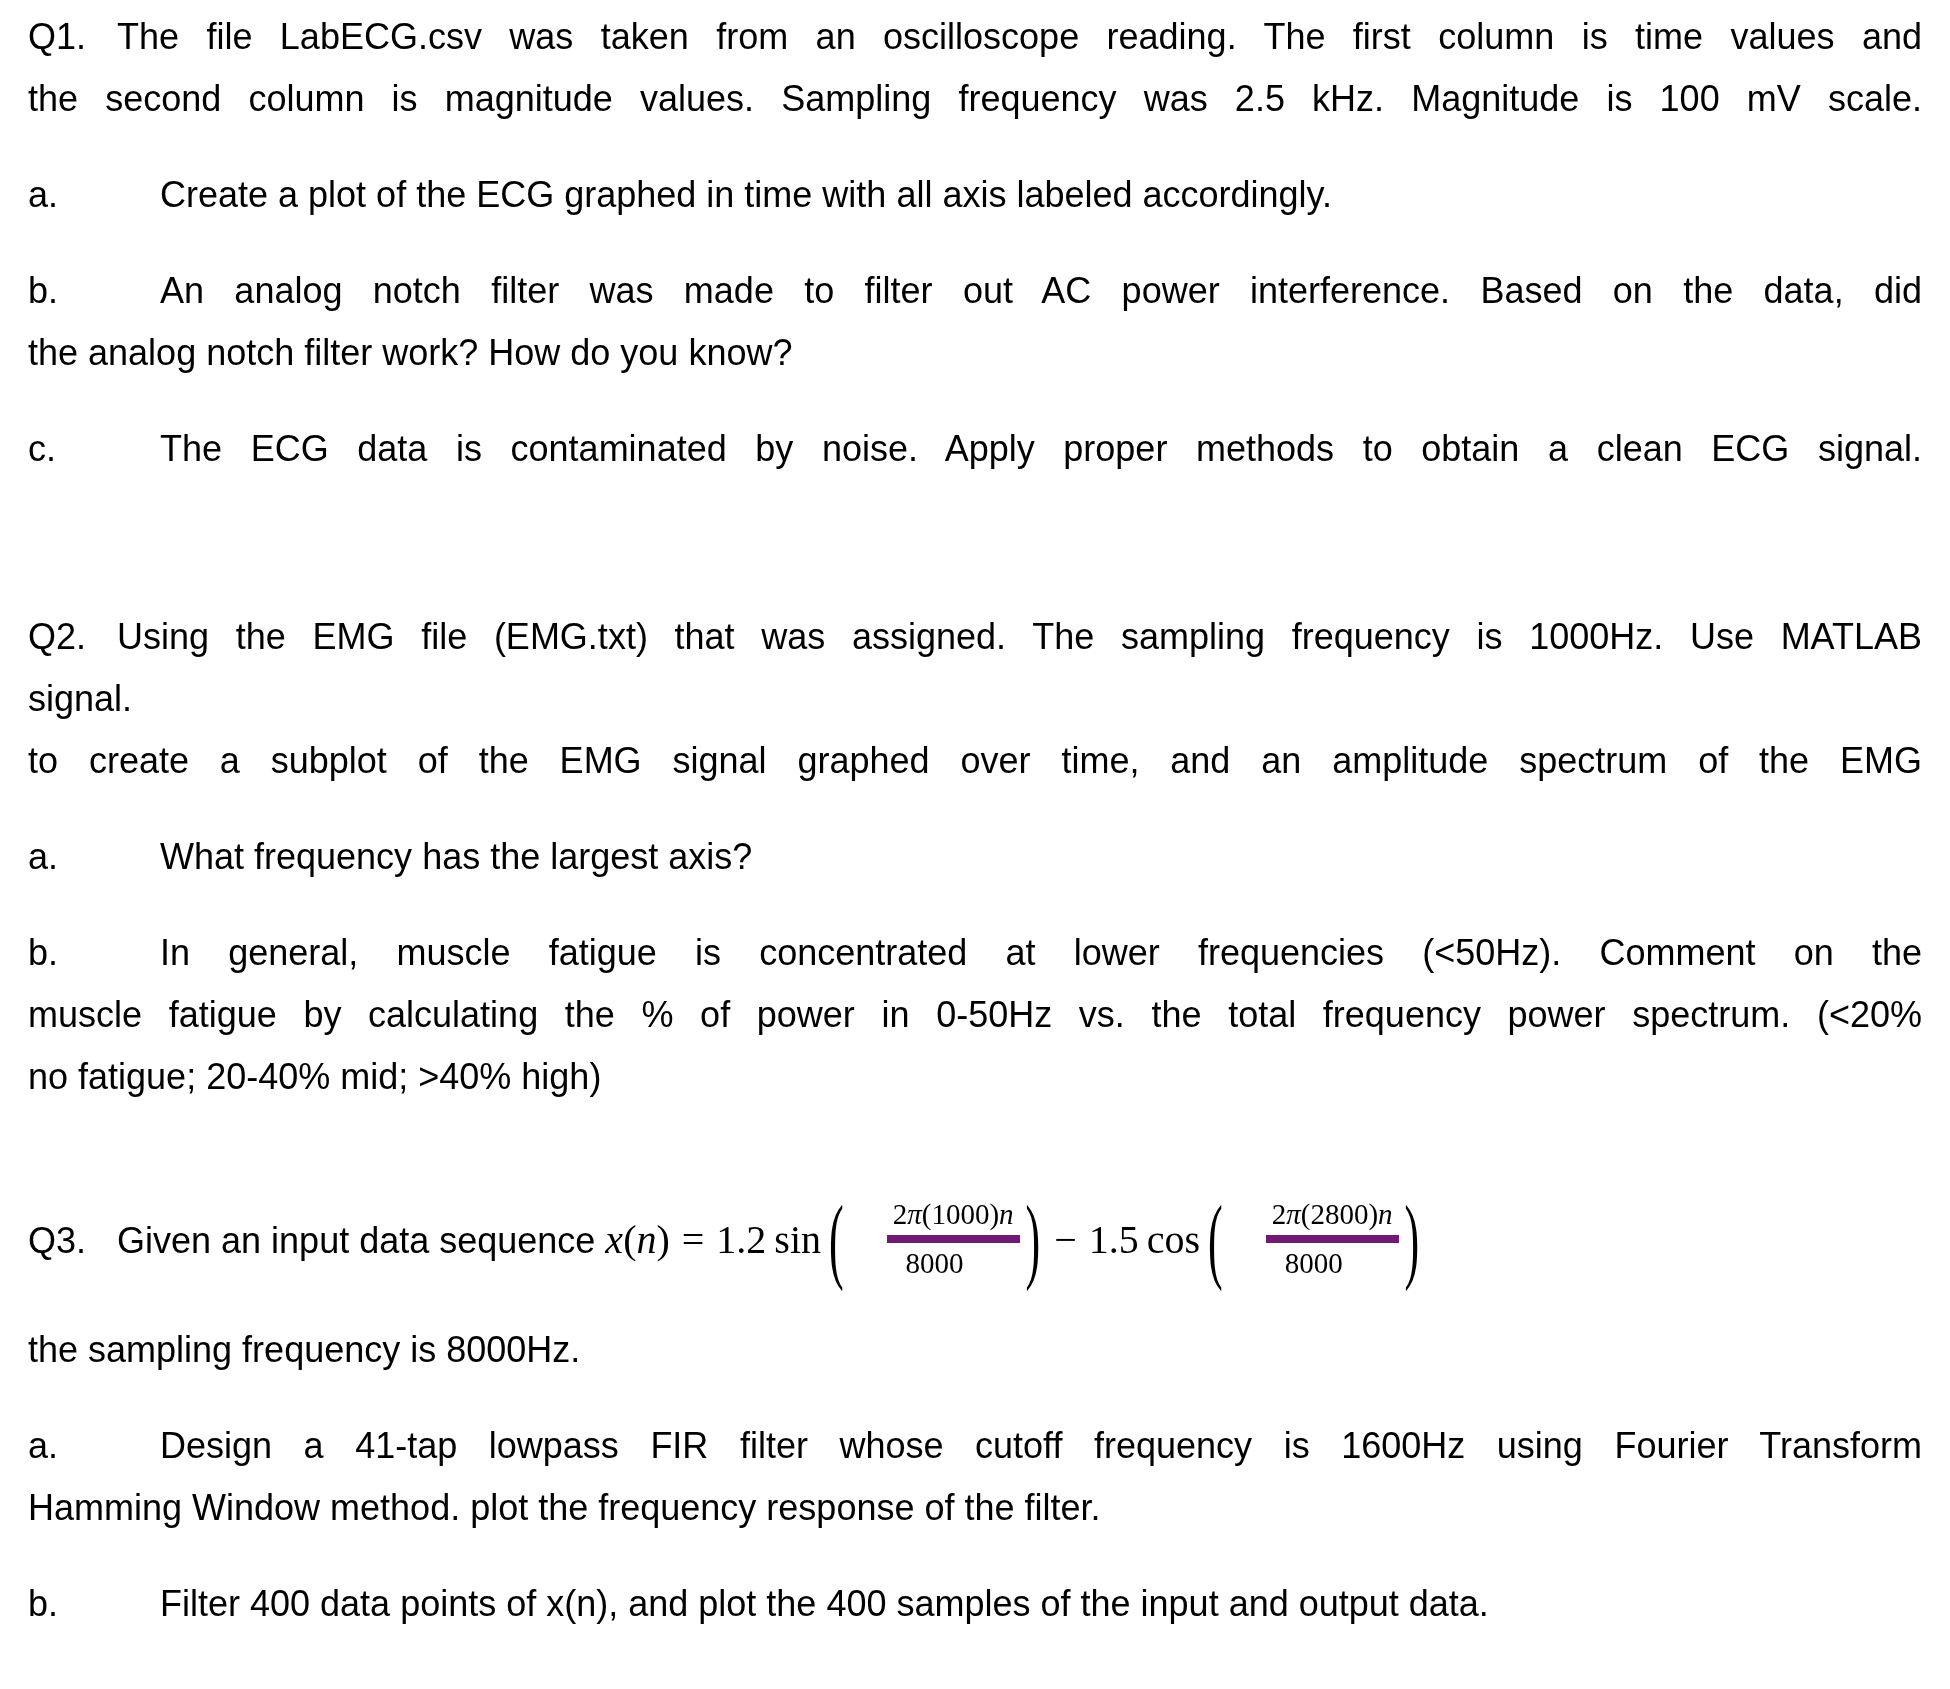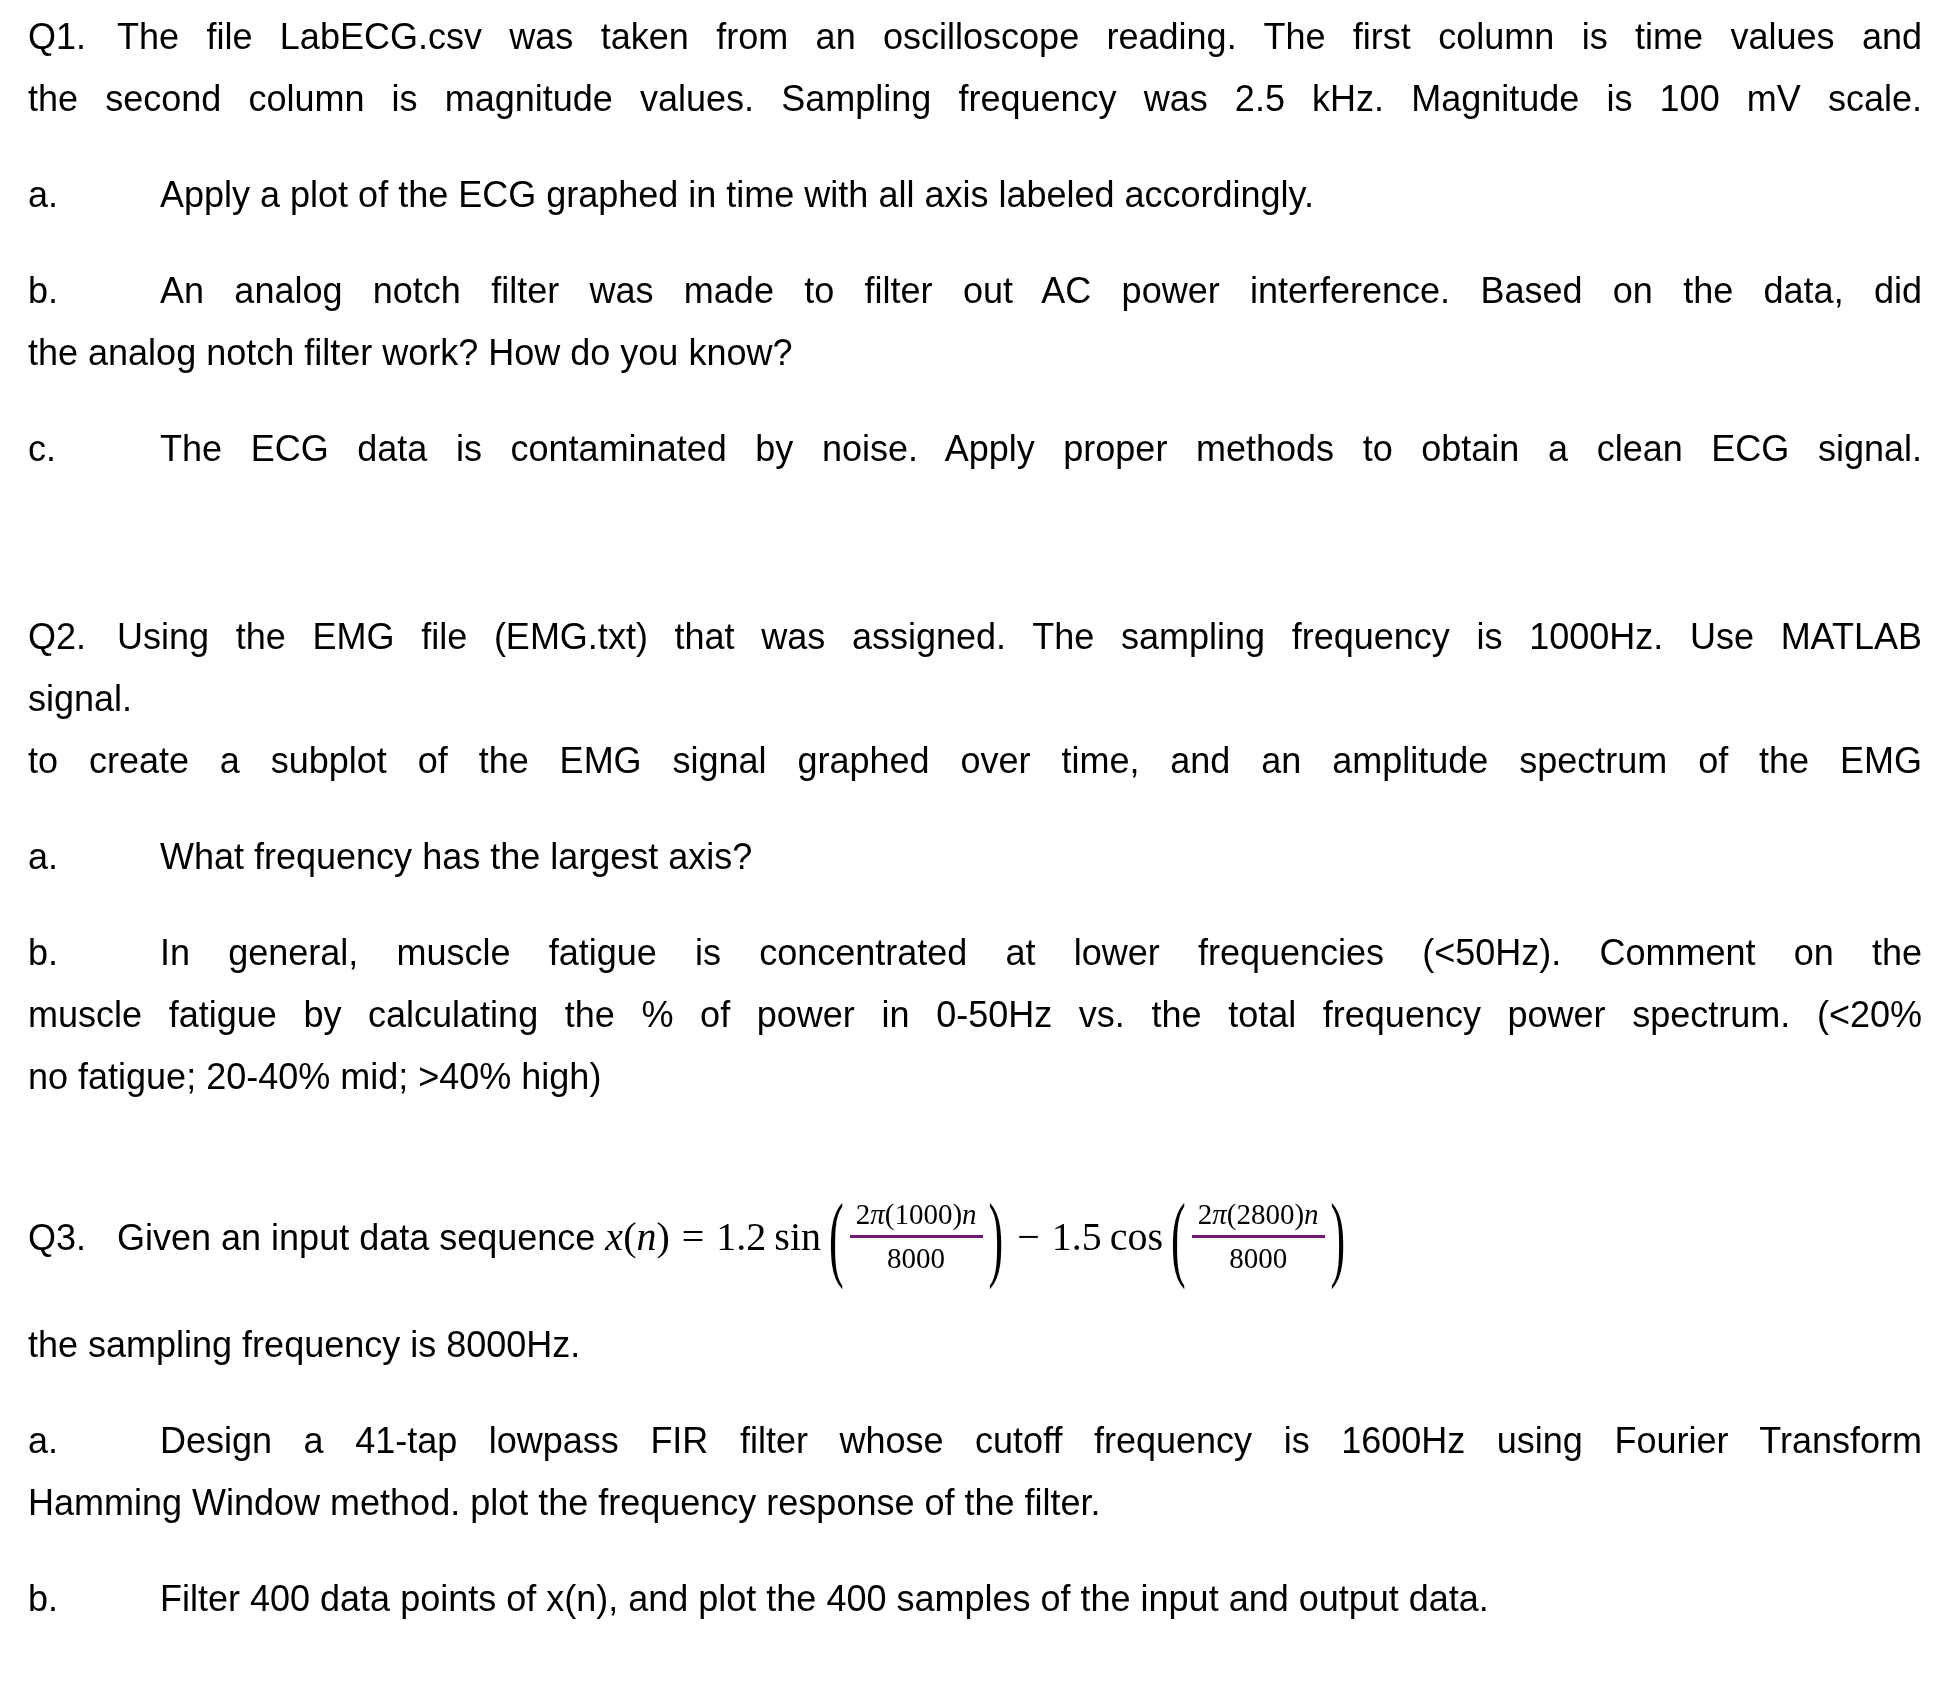--- a/index.html
+++ b/index.html
@@ -38,44 +38,45 @@
     display: inline-block;
     vertical-align: middle;
     text-align: center;
     font-size: 29px;
     line-height: 1.15;
     margin: 0 4px;
     transform: translateY(-4px);
   }
   .frac .num {
     display: block;
-    border-bottom: 3px solid #701a75;
+    border-bottom: 8px solid #701a75;
     padding: 0 6px 4px 6px;
     margin-bottom: 4px;
     white-space: nowrap;
+    margin-left: 37px;
   }
   .frac .den { display: block; }
   .bigp {
     display: inline-block;
     vertical-align: middle;
     font-size: 44px;
     transform: scaleY(2.15) translateY(-1px);
     margin: 0 2px;
   }
 </style>
 </head>
 <body>
 
 <div class="para">
   <div class="line just"><span class="marker-q">Q1.</span><span>The file LabECG.csv was taken from an oscilloscope reading. The first column is time values and</span></div>
   <div class="line just"><span>the second column is magnitude values. Sampling frequency was 2.5 kHz. Magnitude is 100 mV scale.</span></div>
 </div>
 
 <div class="para">
-  <div class="line"><span class="marker-li">a.</span><span>Apply a plot of the ECG graphed in time with all axis labeled accordingly.</span></div>
+  <div class="line"><span class="marker-li">a.</span><span>Create a plot of the ECG graphed in time with all axis labeled accordingly.</span></div>
 </div>
 
 <div class="para">
   <div class="line just"><span class="marker-li">b.</span><span>An analog notch filter was made to filter out AC power interference. Based on the data, did</span></div>
   <div class="line"><span>the analog notch filter work? How do you know?</span></div>
 </div>
 
 <div class="para">
   <div class="line just"><span class="marker-li">c.</span><span>The ECG data is contaminated by noise. Apply proper methods to obtain a clean ECG signal.</span></div>
 </div>

